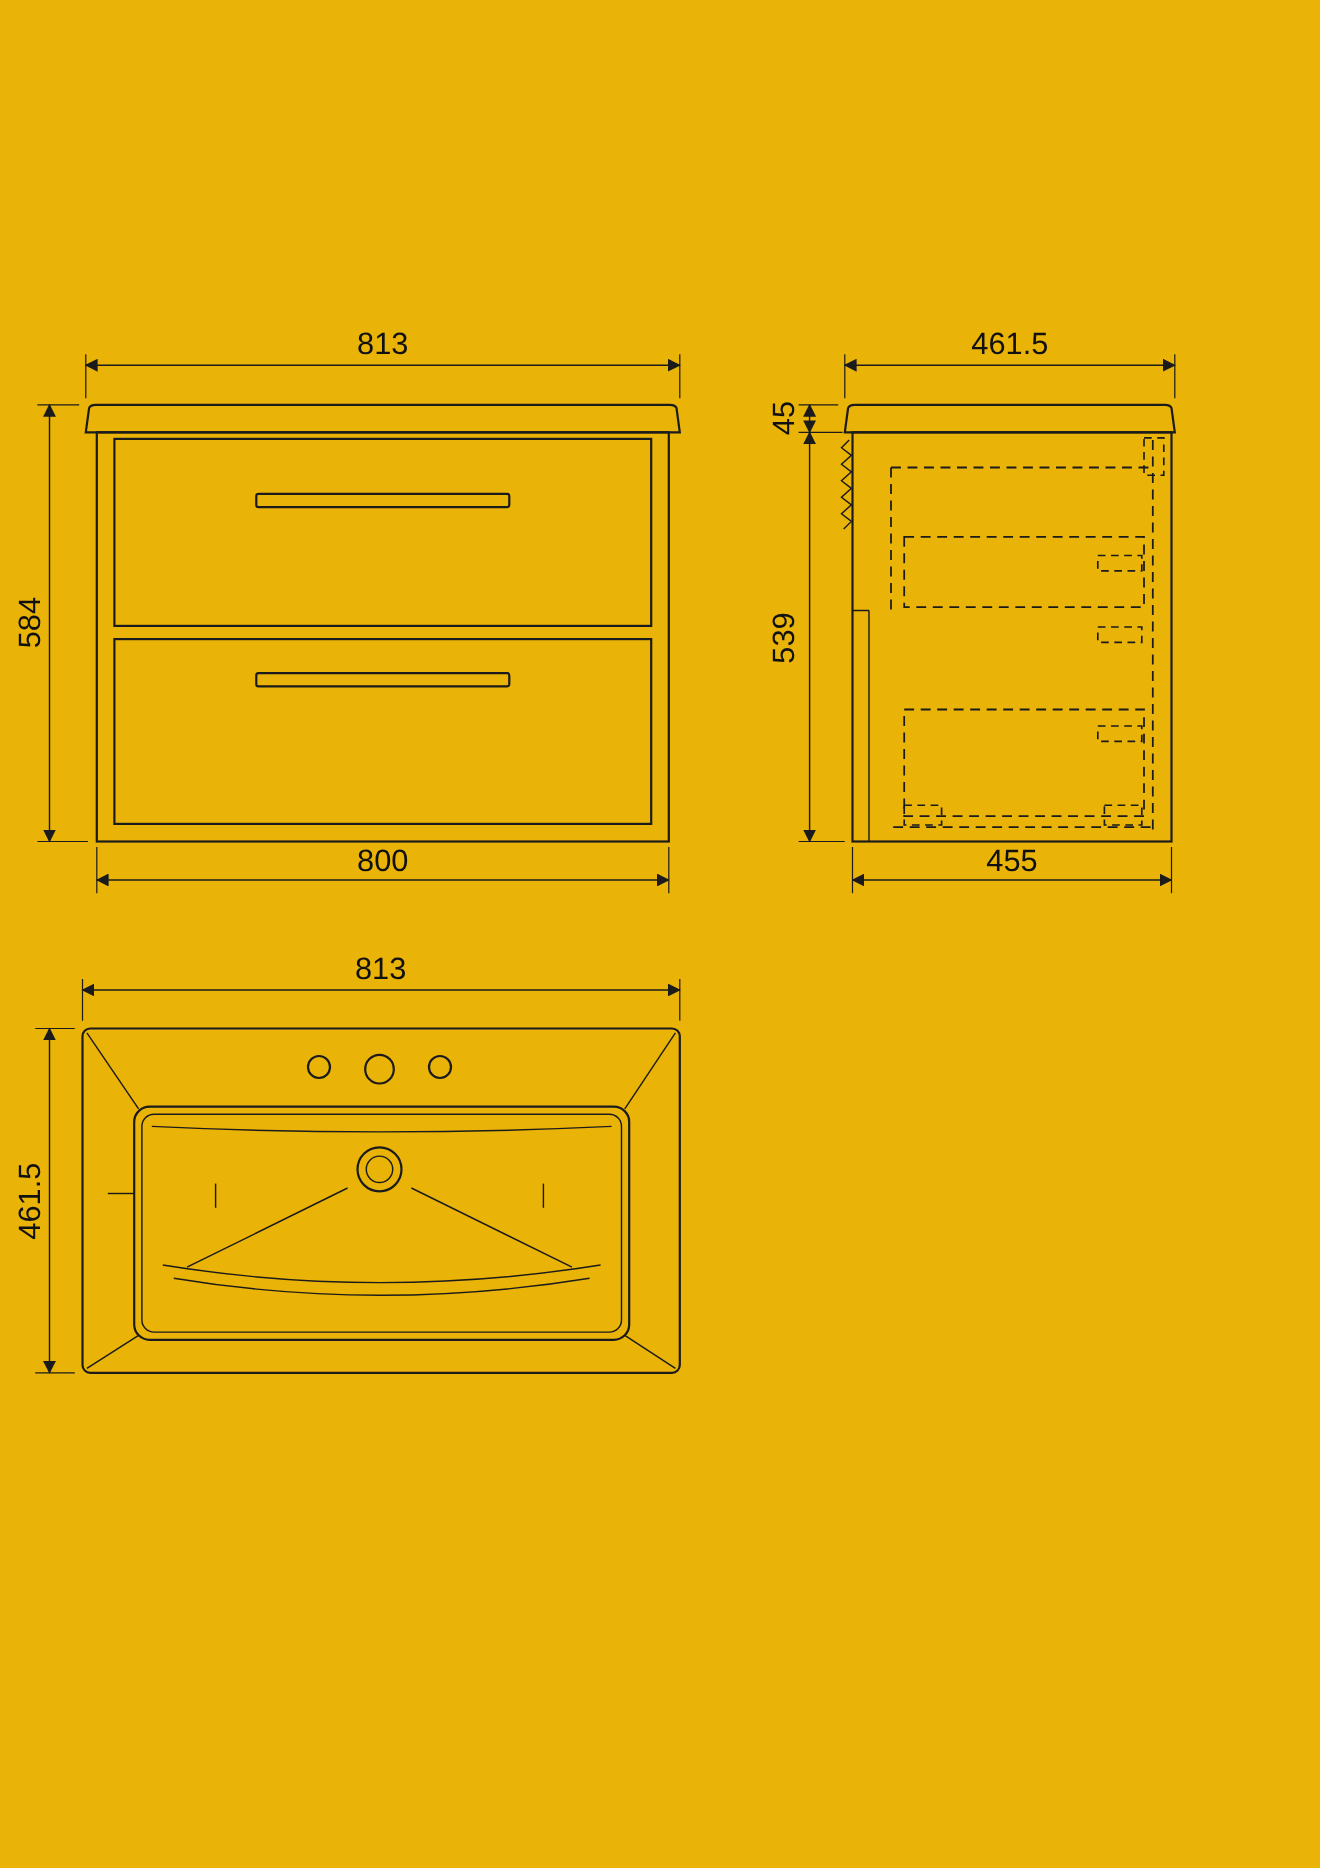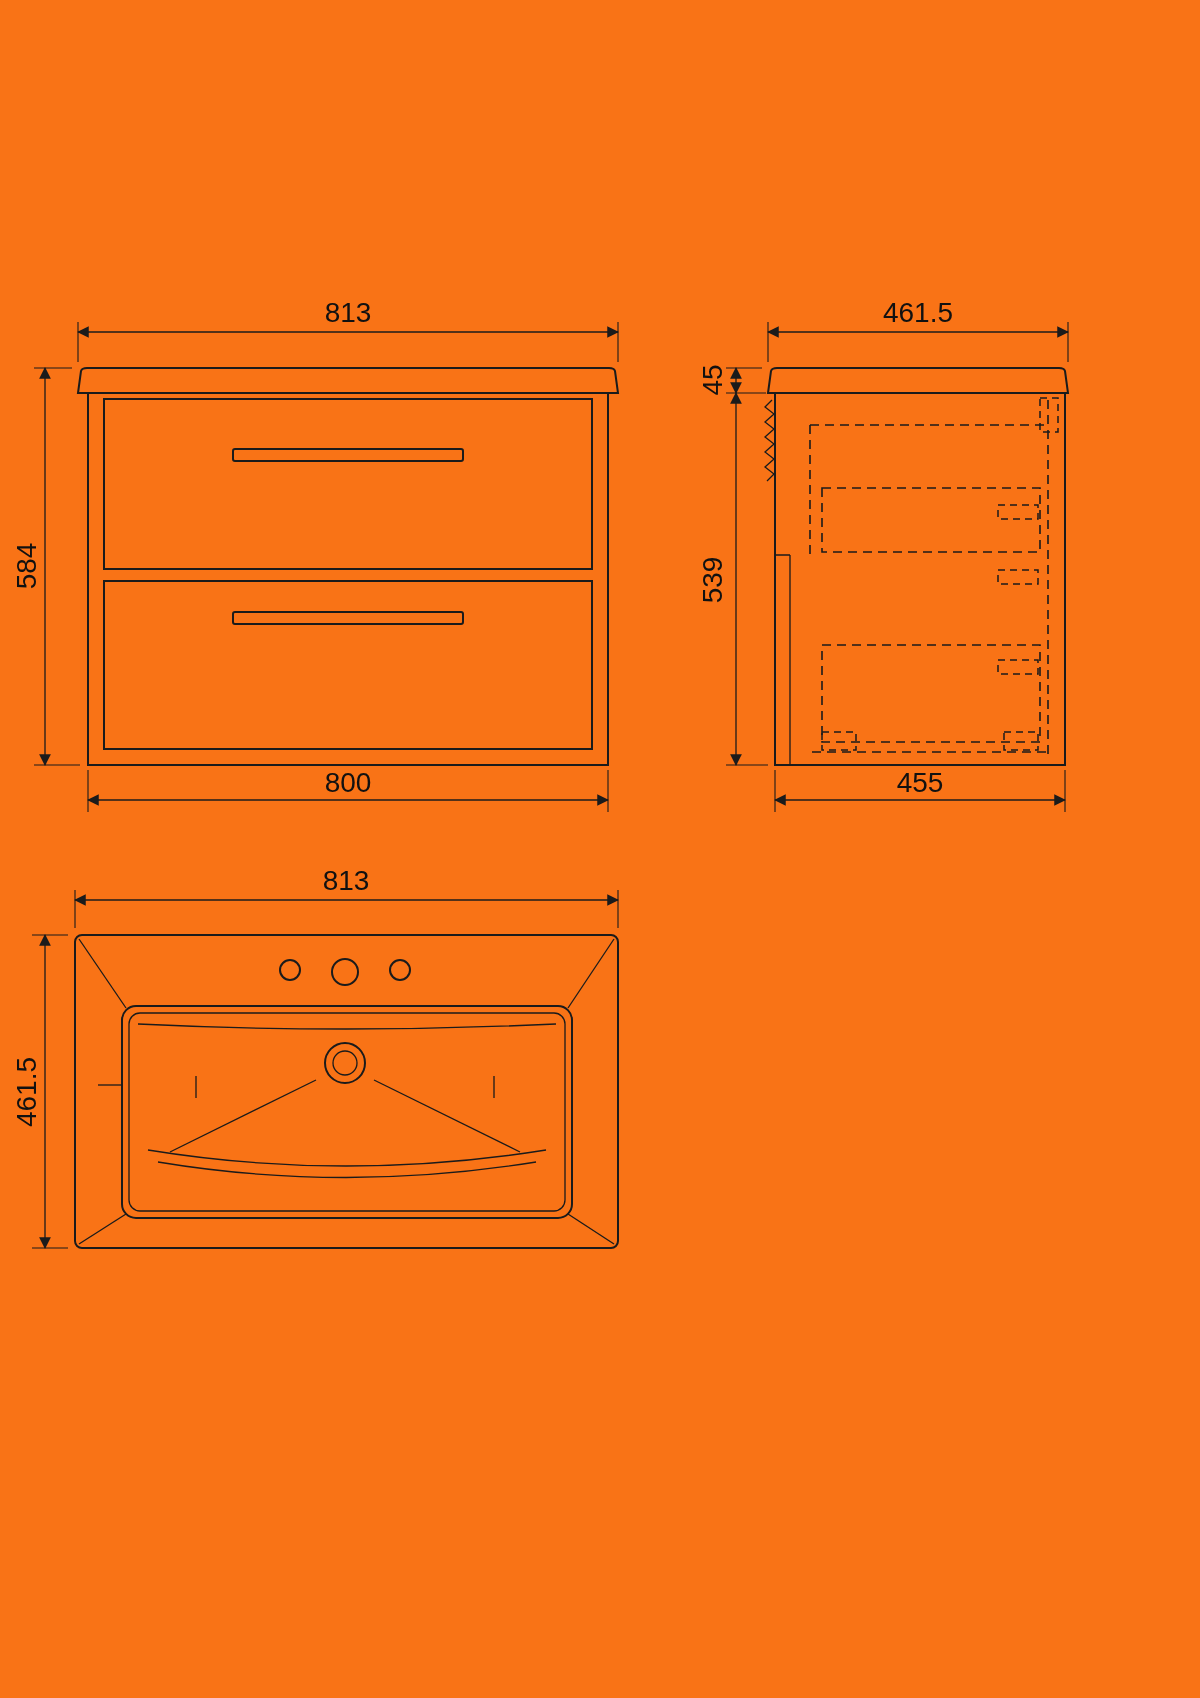--- a/index.html
+++ b/index.html
@@ -1,19 +1,19 @@
 <!DOCTYPE html>
 <html><head>
 <meta charset="utf-8">
 <style>
   html, body { margin: 0; padding: 0; background: #ffffff; }
   .page {
     width: 1200px;
     height: 1698px;
-    background: #f97316;
+    background: #eab308;
     position: relative;
     font-family: "Liberation Sans", sans-serif;
   }
   svg { display: block; }
   .outline  { fill: none; stroke: #1b1b1b; stroke-width: 2;   stroke-linejoin: miter; }
   .outline-thin { fill: none; stroke: #1b1b1b; stroke-width: 1.3; }
   .dashed   { fill: none; stroke: #1b1b1b; stroke-width: 1.6; stroke-dasharray: 9 6; }
   .dashed-sm{ fill: none; stroke: #1b1b1b; stroke-width: 1.5; stroke-dasharray: 7 5; }
   .dim-line { fill: none; stroke: #1b1b1b; stroke-width: 1.3; }
   .ext-line { stroke: #1b1b1b; stroke-width: 1.1; }

